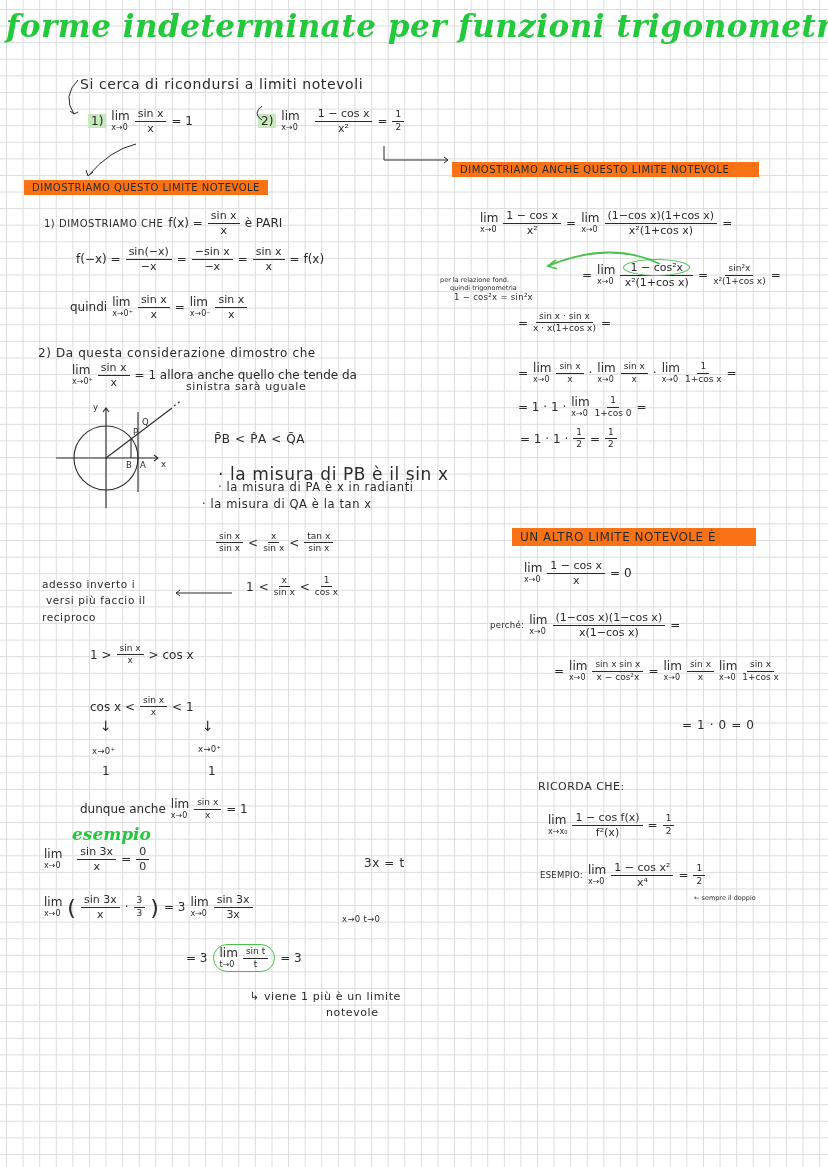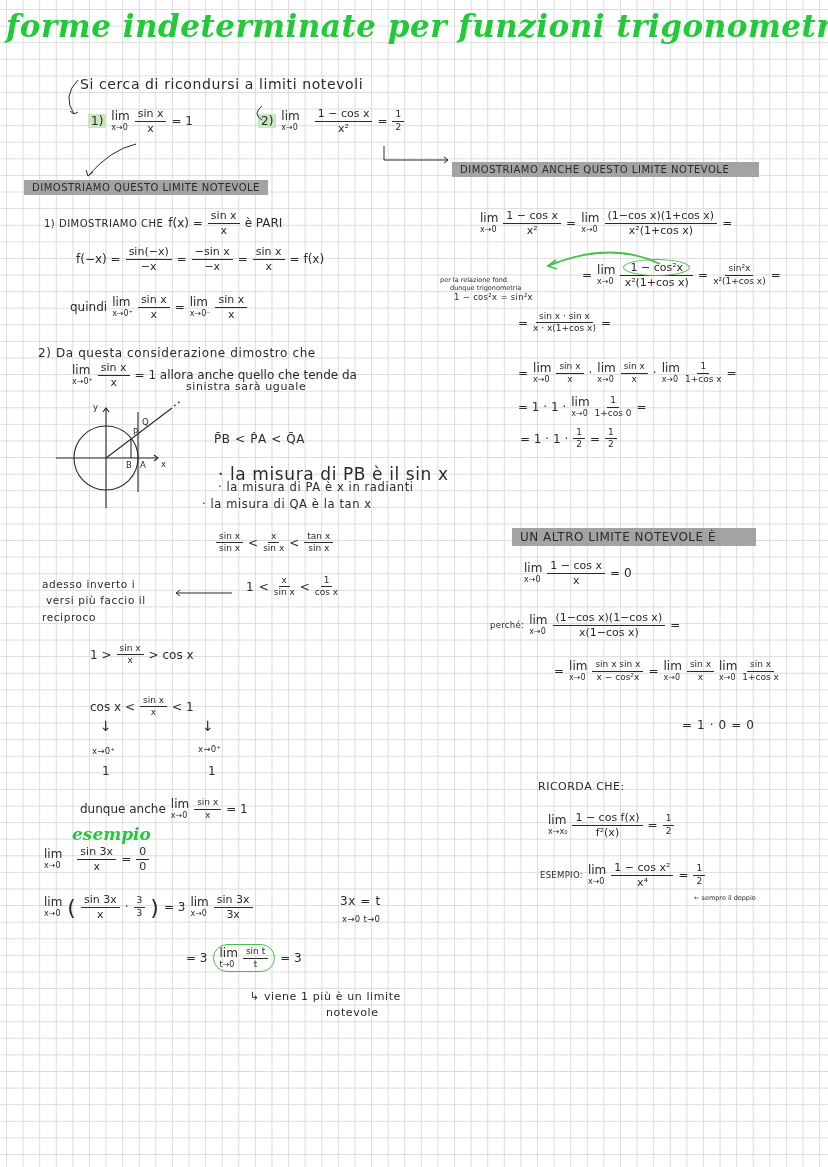--- a/index.html
+++ b/index.html
@@ -16,21 +16,21 @@
   }
   .abs { position: absolute; }
   .title {
     left: 6px; top: 8px; font-family: "DejaVu Serif", serif; font-style: italic;
     font-weight: bold; font-size: 31px; color: #22c93a; letter-spacing: 0.5px; white-space: nowrap;
   }
   .hand { font-size: 12px; letter-spacing: 0.6px; white-space: nowrap; }
   .small { font-size: 8.5px; letter-spacing: 0.3px; white-space: nowrap; }
   .tiny { font-size: 6.5px; white-space: nowrap; }
   .caps { text-transform: uppercase; font-size: 10px; letter-spacing: 0.5px; white-space: nowrap; }
-  .hl { background: #a3a3a3; padding: 2px 8px; }
+  .hl { background: #f97316; padding: 2px 8px; }
   .hlsm { background: #c8e8bd; padding: 0 3px; }
   .green-script {
     font-family: "DejaVu Serif", serif; font-style: italic; color: #22c93a; font-size: 17px; font-weight: bold;
   }
   .m { display: inline-flex; align-items: center; gap: 5px; font-size: 12px; white-space: nowrap; }
   .lim { display: inline-flex; flex-direction: column; line-height: 1; }
   .lim .top { font-size: 12px; }
   .lim .sub { font-size: 8px; margin-top: 2px; }
   .frac { display: inline-flex; flex-direction: column; align-items: center; line-height: 1.05; }
   .frac .num { border-bottom: 1px solid #2a2a2a; padding: 0 3px 1px; font-size: 11px; }
@@ -259,21 +259,21 @@
     </span>
   <span class="frac">
       <span class="num">(1−cos x)(1+cos x)</span>
       <span class="den">x²(1+cos x)</span>
     </span>
   <span>=</span>
 </div>
 
 <div class="abs small" style="left:454px; top:264px;margin-top:28px;">1 − cos²x = sin²x</div>
 <div class="abs tiny" style="left:440px; top:276px;">per la relazione fond.</div>
-<div class="abs tiny" style="left:450px; top:284px;">dunque trigonometria</div>
+<div class="abs tiny" style="left:450px; top:284px;">quindi trigonometria</div>
 
 <div class="abs m" style="left:582px; top:262px;">
   <span>=</span>
   <span class="lim">
       <span class="top">lim</span>
       <span class="sub">x→0</span>
     </span>
   <span class="frac">
       <span class="num"><span class="ring">1 − cos²x</span></span>
       <span class="den">x²(1+cos x)</span>
@@ -479,21 +479,21 @@
   <span>= 3</span>
   <span class="lim">
       <span class="top">lim</span>
       <span class="sub">x→0</span>
     </span>
   <span class="frac">
       <span class="num">sin 3x</span>
       <span class="den">3x</span>
     </span>
 </div>
-<div class="abs hand" style="left:340px; top:894px;">3x = t</div>
+<div class="abs hand" style="left:340px; top:856px;padding-left:24px;">3x = t</div>
 <div class="abs small" style="left:342px; top:914px;">x→0   t→0</div>
 
 <div class="abs m" style="left:186px; top:944px;">
   <span>= 3</span>
   <span class="ring" style="display:inline-flex; align-items:center; gap:5px; border-radius:18px; padding:2px 6px;">
     <span class="lim">
         <span class="top">lim</span>
         <span class="sub">t→0</span>
       </span>
     <span class="frac sm">

